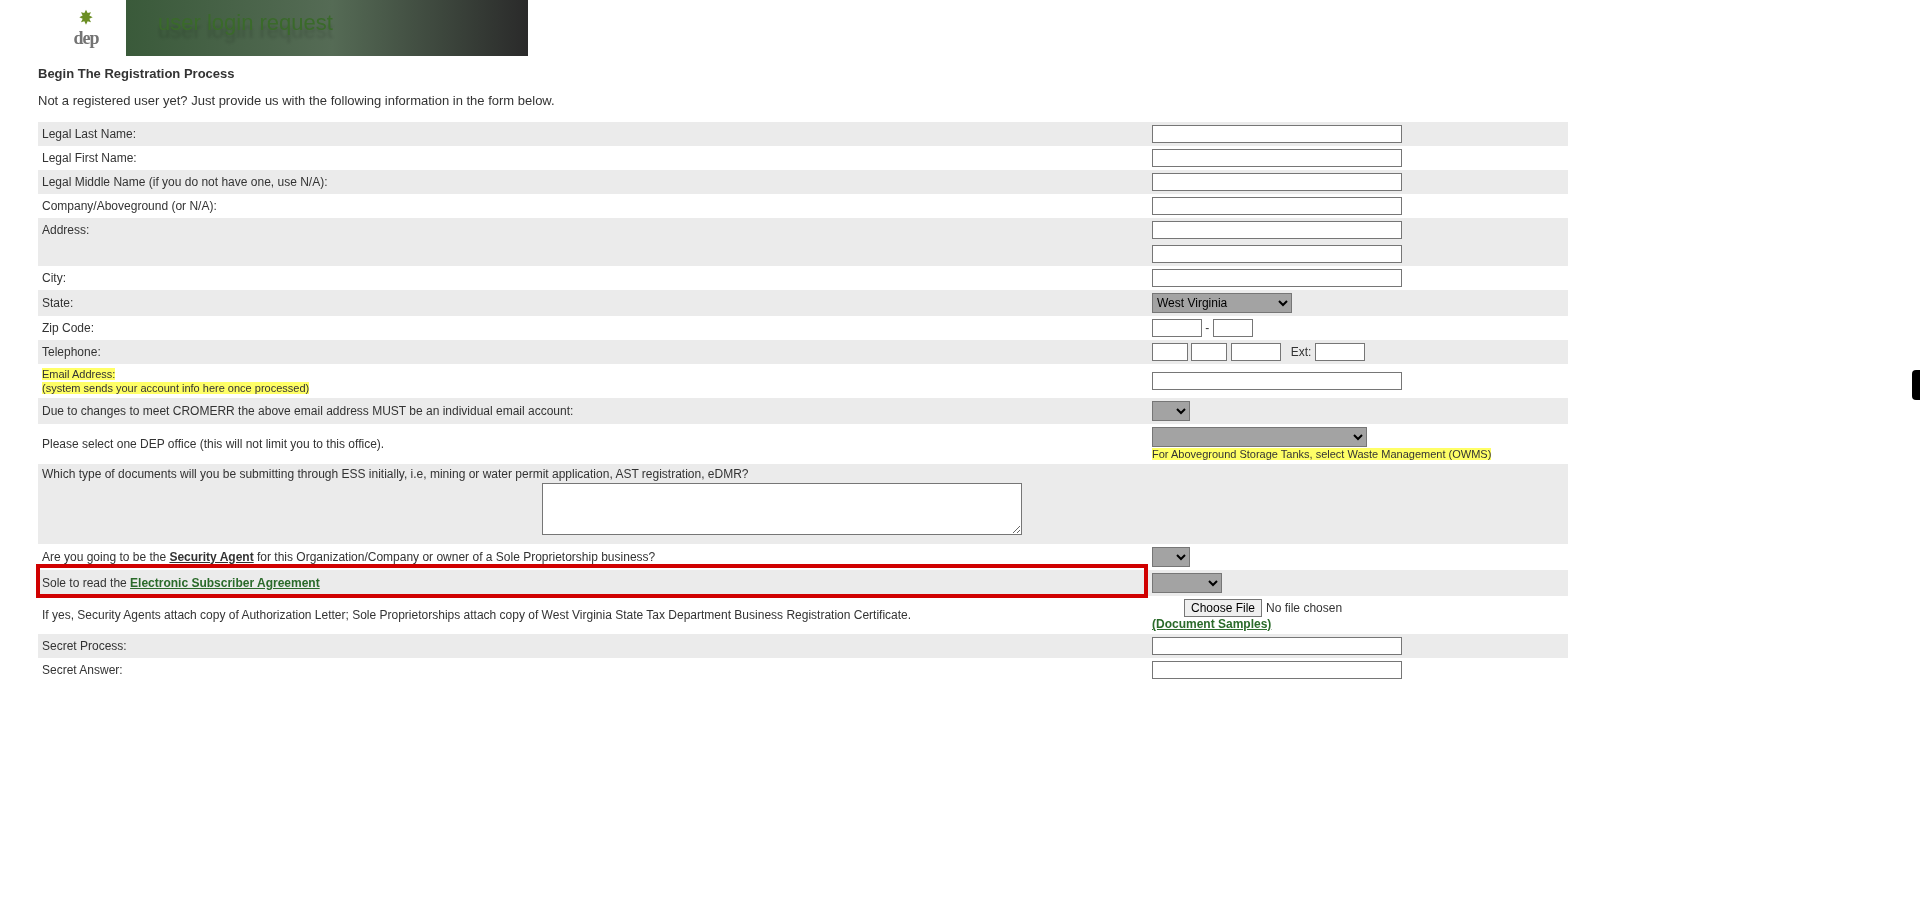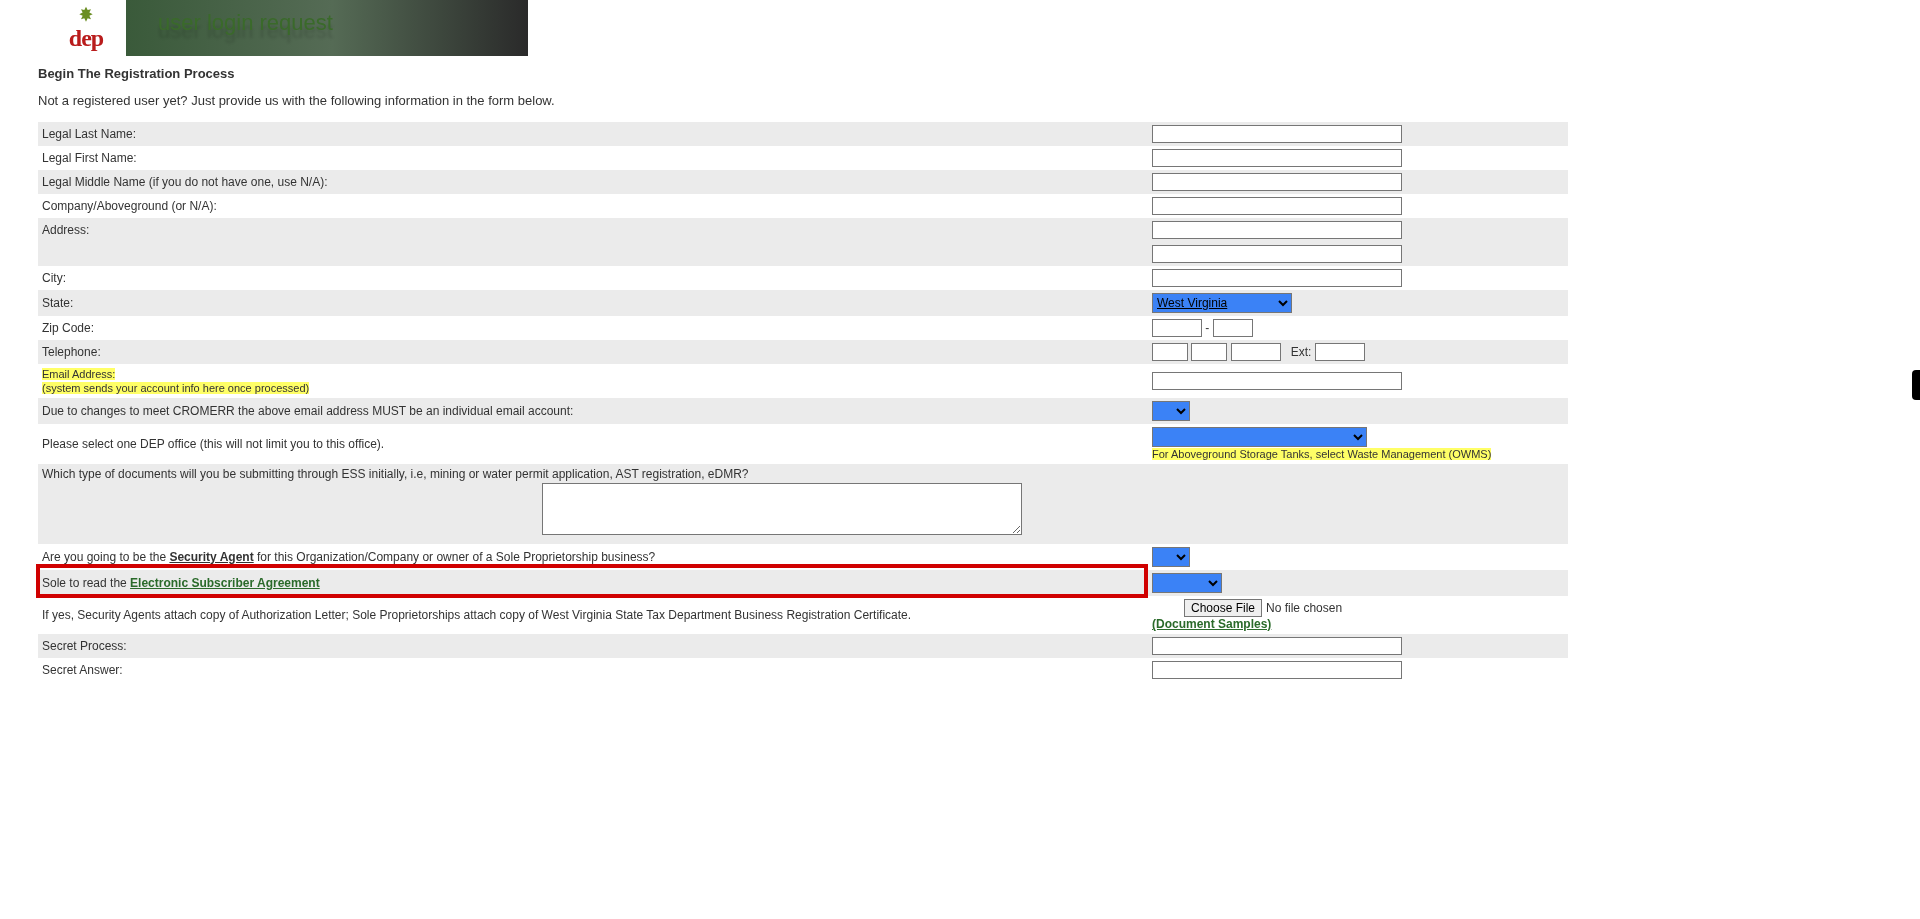--- a/index.html
+++ b/index.html
@@ -36,23 +36,23 @@
       flex-direction: column;
       align-items: center;
       justify-content: center;
     }
     .leaf-icon {
       width: 20px;
       height: 20px;
       color: #6b8e23;
     }
     .dep-text {
-      font-size: 24px;
+      font-size: 18px;
       font-weight: bold;
-      color: #b91c1c;
+      color: #737373;
       font-family: Georgia, serif;
       letter-spacing: -1px;
     }
     .banner-title {
       position: absolute;
       left: 120px;
       top: 10px;
       font-size: 22px;
       color: #3a6a2a;
       font-weight: normal;
@@ -101,23 +101,22 @@
       height: 18px;
     }
     input.wide { width: 250px; }
     input.tiny { width: 36px; }
     input.tiny2 { width: 40px; }
     input.small { width: 50px; }
     select {
       font-family: Arial, sans-serif;
       font-size: 12px;
       border: 1px solid #767676;
-      background: #3b82f6;
+      background: #a3a3a3;
       height: 20px;
-      text-decoration: underline;
     }
     select.state { width: 140px; }
     select.narrow { width: 38px; }
     select.med { width: 70px; }
     select.office { width: 215px; }
     textarea {
       font-family: Arial, sans-serif;
       font-size: 12px;
       width: 480px;
       height: 52px;

